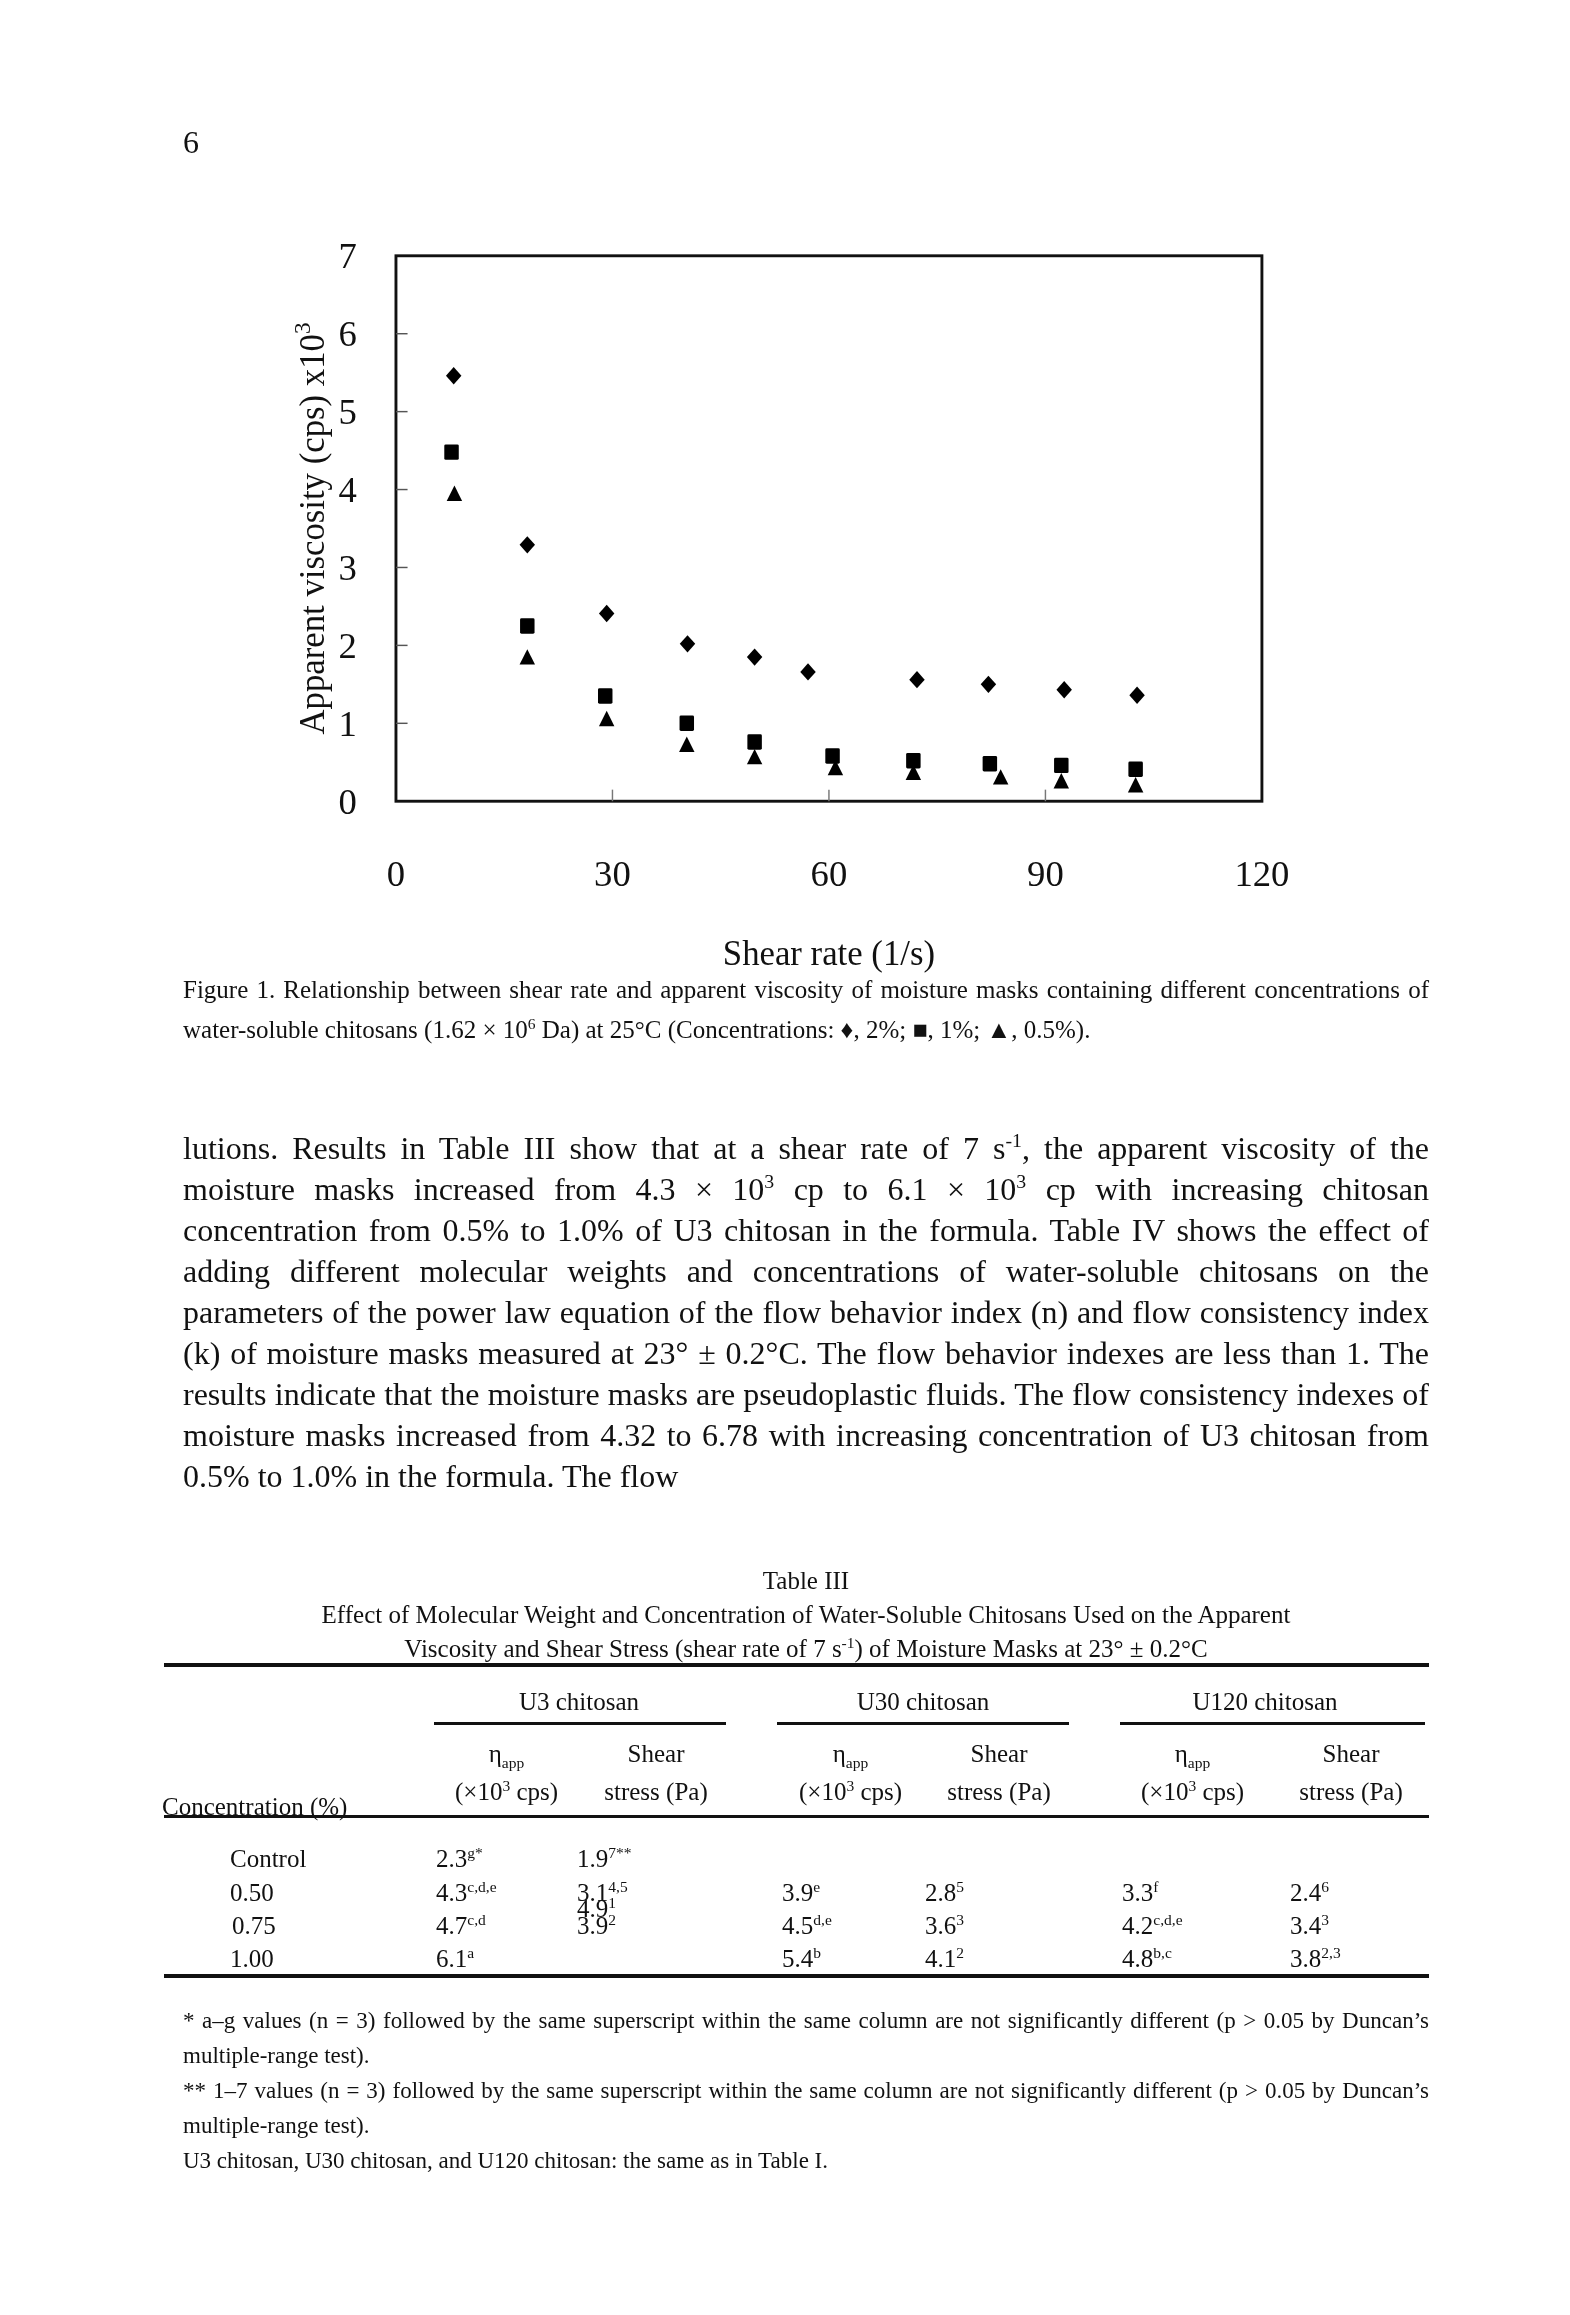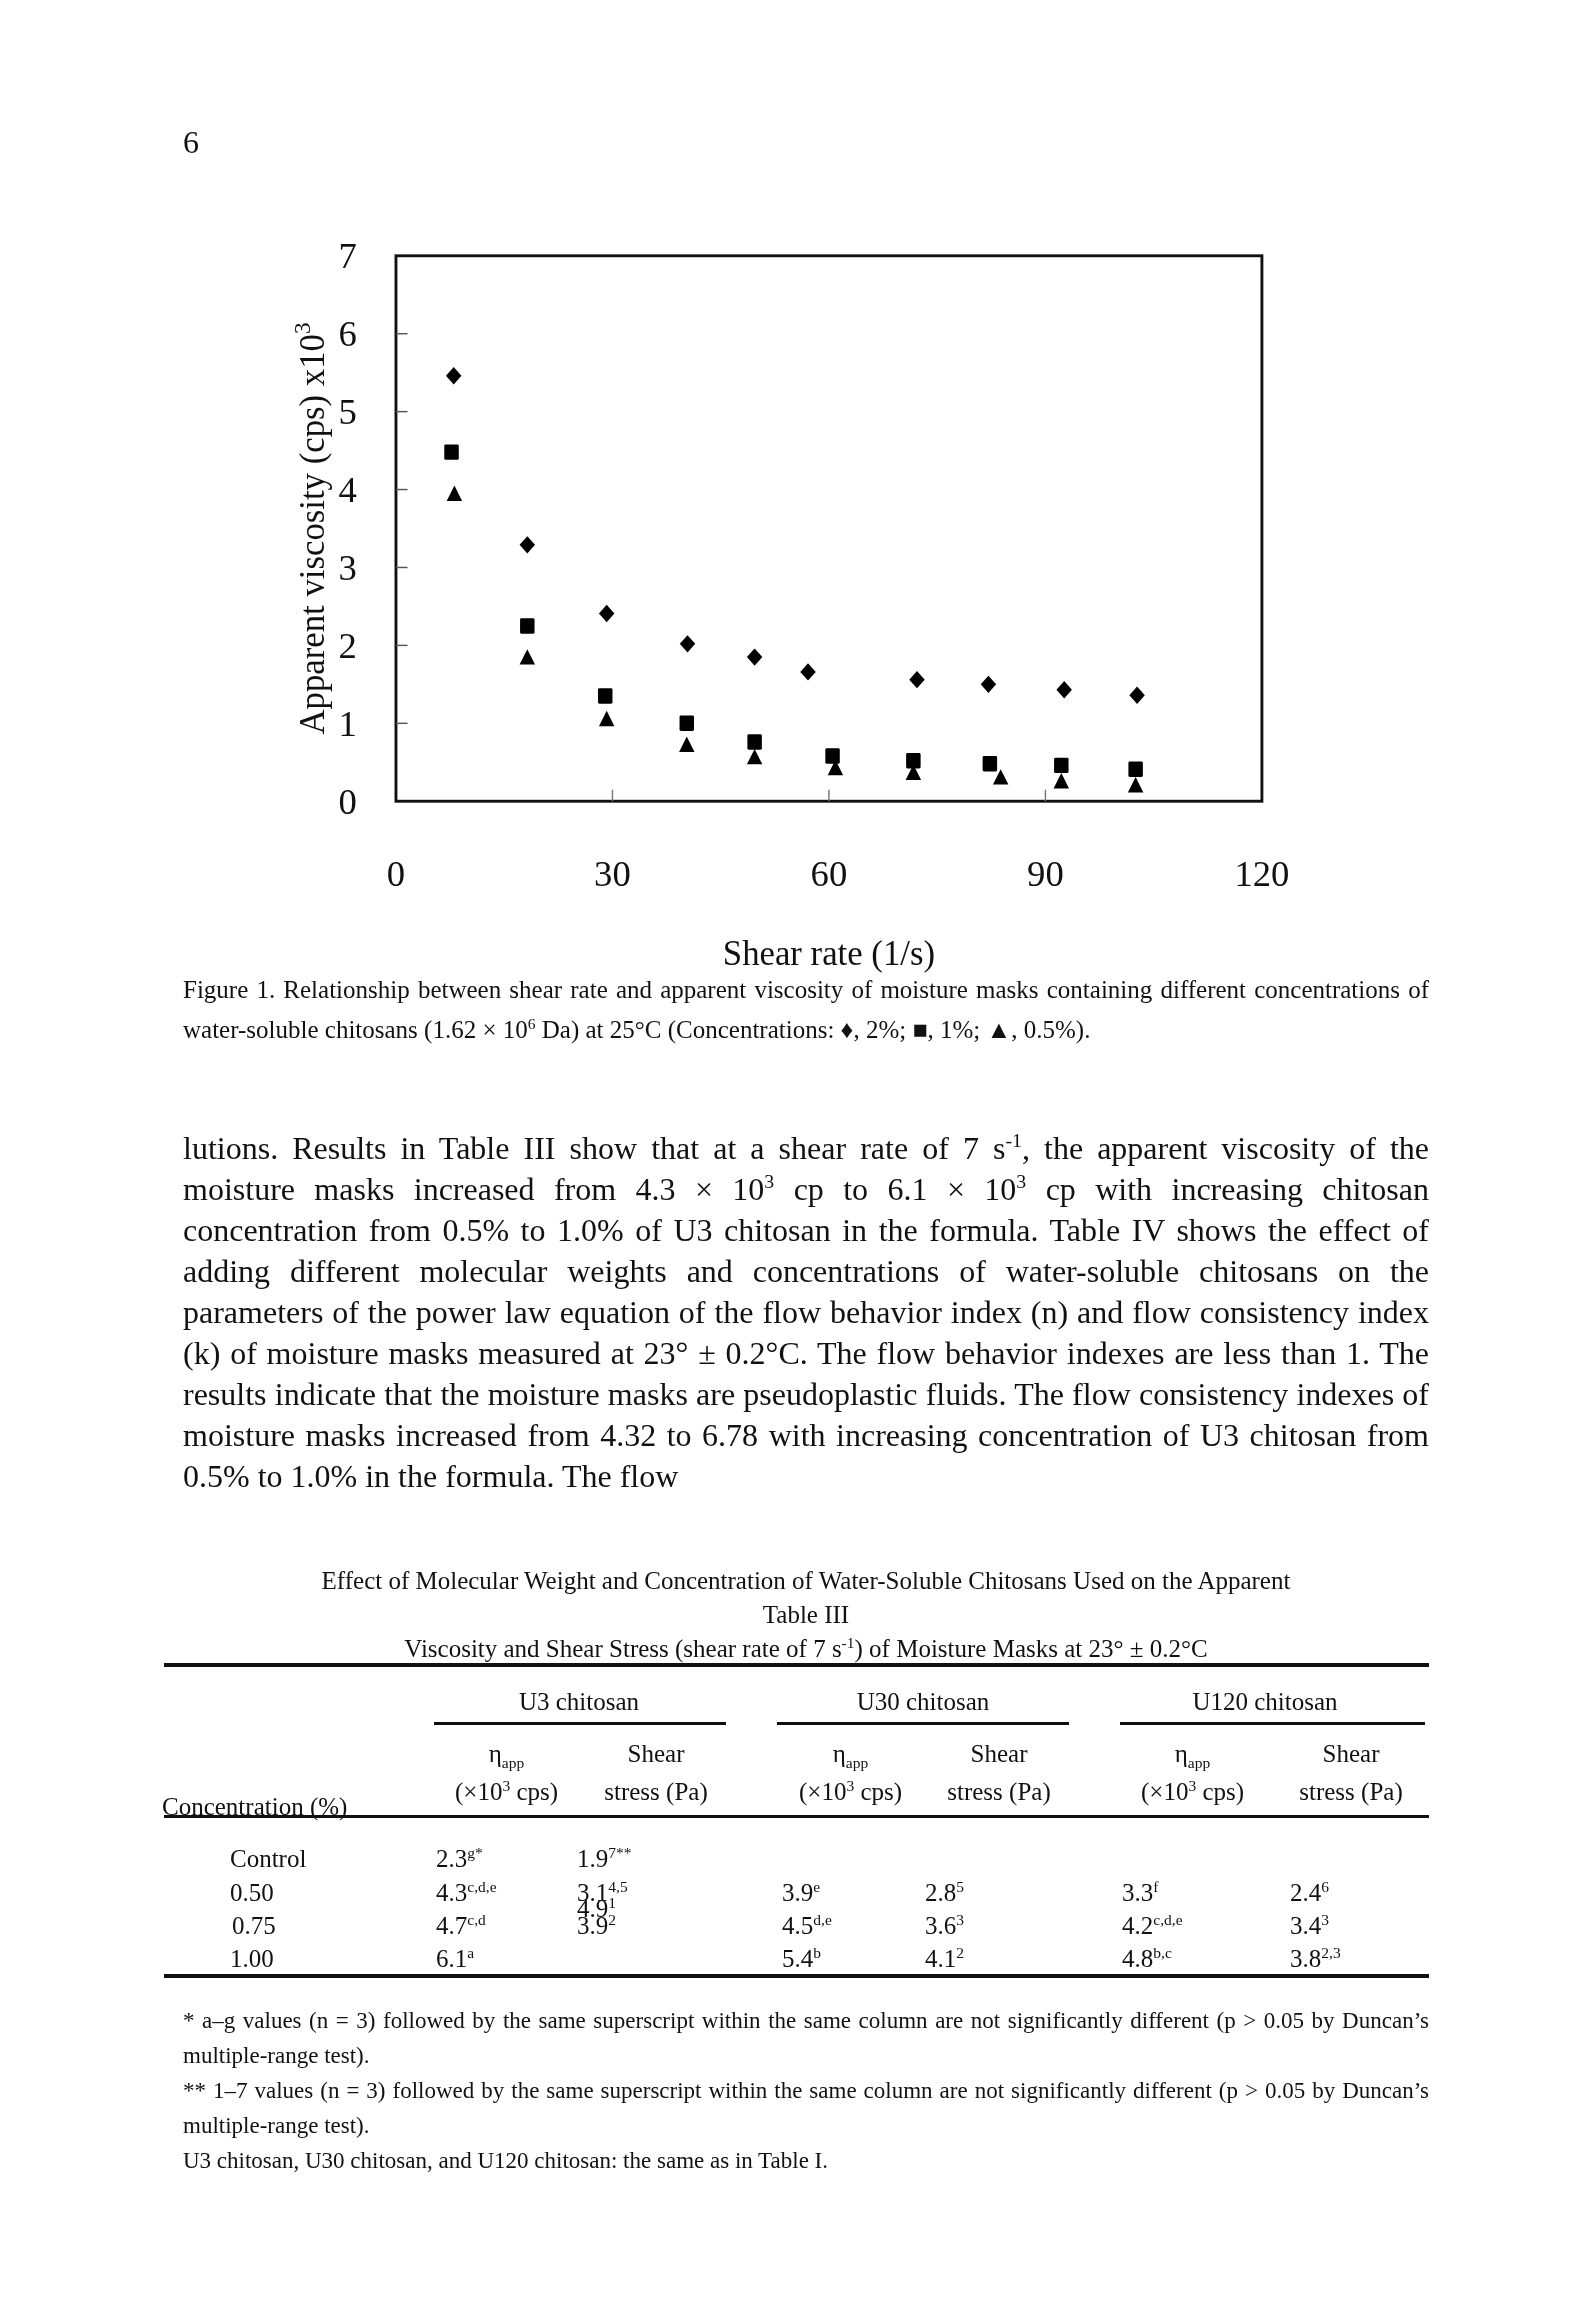--- a/index.html
+++ b/index.html
@@ -107,22 +107,22 @@
 
 <div class="abs caption">
   <span class="fig-label">Figure 1.</span><span> Relationship between shear rate and apparent viscosity of moisture masks containing different concentrations of water-soluble chitosans (1.62 × 10</span><sup>6</sup><span> Da) at 25°C (Concentrations: </span><span>♦</span><span>, 2%; </span><span>■</span><span>, 1%; </span><span>▲</span><span>, 0.5%).</span>
 </div>
 
 <div class="abs body-text">
   <span>lutions. Results in Table III show that at a shear rate of 7 s</span><sup>-1</sup><span>, the apparent viscosity of the moisture masks increased from 4.3 × 10</span><sup>3</sup><span> cp to 6.1 × 10</span><sup>3</sup><span> cp with increasing chitosan concentration from 0.5% to 1.0% of U3 chitosan in the formula. Table IV shows the effect of adding different molecular weights and concentrations of water-soluble chitosans on the parameters of the power law equation of the flow behavior index (n) and flow consistency index (k) of moisture masks measured at 23° ± 0.2°C. The flow behavior indexes are less than 1. The results indicate that the moisture masks are pseudoplastic fluids. The flow consistency indexes of moisture masks increased from 4.32 to 6.78 with increasing concentration of U3 chitosan from 0.5% to 1.0% in the formula. The flow</span>
 </div>
 
 <div class="abs table-title">
+  <div>Table III</div>
   <div>Effect of Molecular Weight and Concentration of Water-Soluble Chitosans Used on the Apparent</div>
-  <div>Table III</div>
   <div><span>Viscosity and Shear Stress (shear rate of 7 s</span><sup>-1</sup><span>) of Moisture Masks at 23° ± 0.2°C</span></div>
 </div>
 
 <div id="table3">
   <div class="rule" style="left:164px; top:1663px; width:1265px; height:3.9px;"></div>
 
   <div class="th" style="left:434px; top:1686px; width:290px;">U3 chitosan</div>
   <div class="th" style="left:778px; top:1686px; width:290px;">U30 chitosan</div>
   <div class="th" style="left:1120px; top:1686px; width:290px;">U120 chitosan</div>
   <div class="rule" style="left:434px; top:1722px; width:292px; height:2.9px;"></div>

